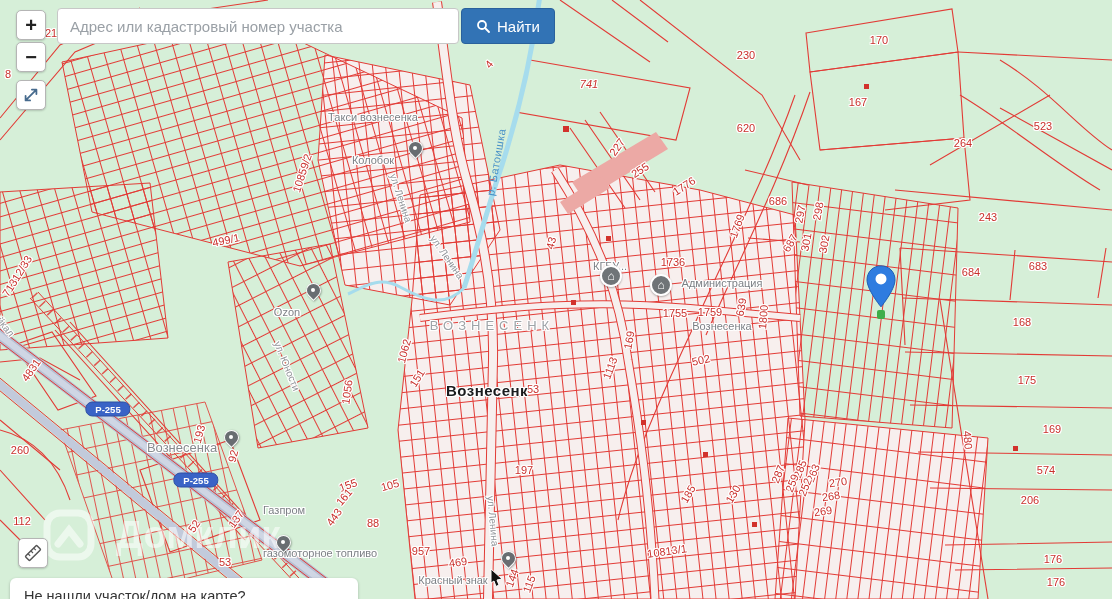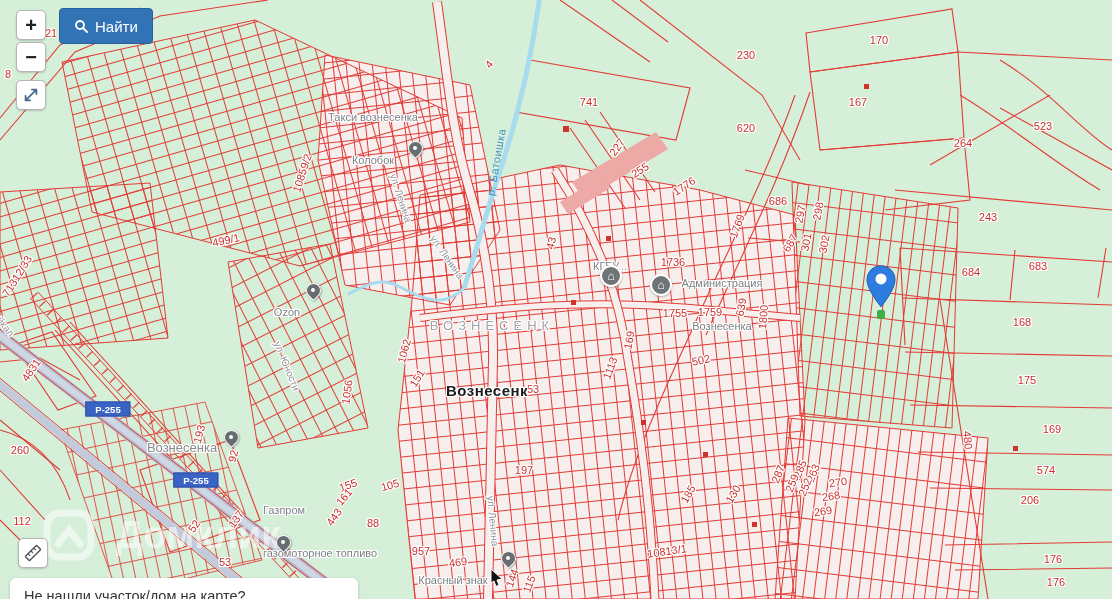--- a/index.html
+++ b/index.html
@@ -13,21 +13,21 @@
 
   .pnum{position:absolute;transform:translate(-50%,-50%);font-size:11px;color:#c9302c;white-space:nowrap;}
   .street{position:absolute;transform:translate(-50%,-50%);font-size:10px;color:#8f9398;white-space:nowrap;}
   .city{position:absolute;transform:translate(-50%,-50%);white-space:nowrap;}
   .city.spread{font-size:13px;letter-spacing:5px;color:#9fa4a8;}
   .city.bold{font-size:15px;font-weight:bold;color:#1a1b1d;letter-spacing:.5px;}
   .city.town{font-size:13px;color:#878b8f;}
   .poi{position:absolute;transform:translate(-50%,-50%);font-size:11px;color:#7d8186;text-align:center;line-height:1.2;white-space:nowrap;}
   .poi.left{text-align:left;transform:translate(0,-50%);}
   .poi span{display:block;margin-top:30px;}
-  .badge{position:absolute;transform:translate(-50%,-50%);background:#3a63c6;border:1px solid #2c4fa3;color:#fff;font-size:9.5px;font-weight:bold;padding:1px 9px;border-radius:0;white-space:nowrap;}
+  .badge{position:absolute;transform:translate(-50%,-50%);background:#3a63c6;border:1px solid #2c4fa3;color:#fff;font-size:9.5px;font-weight:bold;padding:1px 9px;border-radius:7px;white-space:nowrap;}
   .water{position:absolute;transform:translate(-50%,-50%);font-size:11px;color:#4790c7;letter-spacing:.5px;white-space:nowrap;}
 
   .pin{position:absolute;width:16px;height:22px;transform:translate(-50%,-55%);pointer-events:auto;}
   .pin::before{content:"";position:absolute;left:1px;top:1px;width:13px;height:13px;background:#686d71;border:1px solid #fff;border-radius:50% 50% 50% 0;transform:rotate(-45deg);box-shadow:0 1px 2px rgba(0,0,0,.35);}
   .pin::after{content:"";position:absolute;left:6px;top:6px;width:4px;height:4px;background:#fff;border-radius:50%;}
   .hall{position:absolute;width:22px;height:22px;transform:translate(-50%,-50%);border-radius:50%;background:#6f7477;border:2px solid #fff;color:#fff;display:flex;align-items:center;justify-content:center;box-shadow:0 1px 2px rgba(0,0,0,.3);pointer-events:auto;}
   .hall::before{content:"⌂";font-size:12px;line-height:1;}
   .loc{position:absolute;z-index:4;transform:translate(-50%,-94%);}
   .loc-base{position:absolute;left:50%;bottom:-6px;transform:translateX(-50%);width:8px;height:9px;background:#3fae49;border-radius:2px;}
   .cursor{position:absolute;z-index:6;}
@@ -157,21 +157,21 @@
     <span>Домклик</span>
   </div>
 
   <div class="layer">
 
   <span class="pnum halo" style="left: 51px; top: 33px;">21</span>
       <span class="pnum halo" style="left: 8px; top: 74px;">8</span>
       <span class="pnum halo" style="left: 489px; top: 64px; transform: translate(-50%, -50%) rotate(-50deg);">4</span>
       <span class="pnum halo" style="left: 722px; top: 55px; margin-left: 24px;">230</span>
       <span class="pnum halo" style="left: 879px; top: 40px;">170</span>
-      <span class="pnum halo" style="left: 589px; top: 102px;">741</span>
+      <span class="pnum halo" style="left: 589px; top: 84px; font-style: italic;">741</span>
       <span class="pnum halo" style="left: 858px; top: 102px;">167</span>
       <span class="pnum halo" style="left: 746px; top: 128px;">620</span>
       <span class="pnum halo" style="left: 1043px; top: 126px;">523</span>
       <span class="pnum halo" style="left: 963px; top: 143px;">264</span>
       <span class="pnum halo" style="left: 617px; top: 147px; transform: translate(-50%, -50%) rotate(-55deg);">227</span>
       <span class="pnum halo" style="left: 640px; top: 170px; transform: translate(-50%, -50%) rotate(-33deg);">255</span>
       <span class="pnum halo" style="left: 684px; top: 186px; transform: translate(-50%, -50%) rotate(-33deg);">1776</span>
       <span class="pnum halo" style="left: 778px; top: 201px;">686</span>
       <span class="pnum halo" style="left: 800px; top: 214px; transform: translate(-50%, -50%) rotate(-80deg);">297</span>
       <span class="pnum halo" style="left: 818px; top: 211px; transform: translate(-50%, -50%) rotate(-80deg);">298</span>
@@ -333,20 +333,21 @@
   <button class="ctrl ruler">
     <svg width="20" height="20" viewBox="0 0 20 20">
       <g transform="rotate(-45 10 10)">
         <rect x="2" y="7" width="16" height="6" rx="1" fill="none" stroke="#555" stroke-width="1.5"></rect>
         <path d="M6 7v3 M10 7v3 M14 7v3" stroke="#555" stroke-width="1.2"></path>
       </g>
     </svg>
   </button>
 
   <div class="searchbar">
+    <input type="text" placeholder="Адрес или кадастровый номер участка" style="">
     <button>
       <svg width="14" height="14" viewBox="0 0 14 14">
         <circle cx="6" cy="6" r="4" fill="none" stroke="#fff" stroke-width="1.8"></circle>
         <path d="M9 9 L13 13" stroke="#fff" stroke-width="1.8" stroke-linecap="round"></path>
       </svg>
       <span>Найти</span>
     </button>
   </div>
 
   <div class="bottom-bar">

